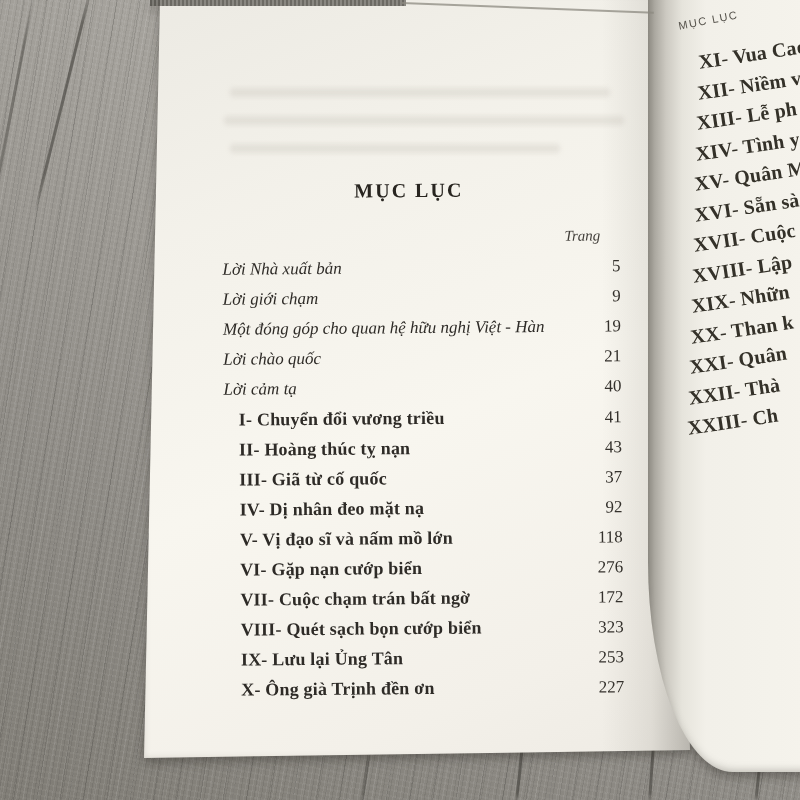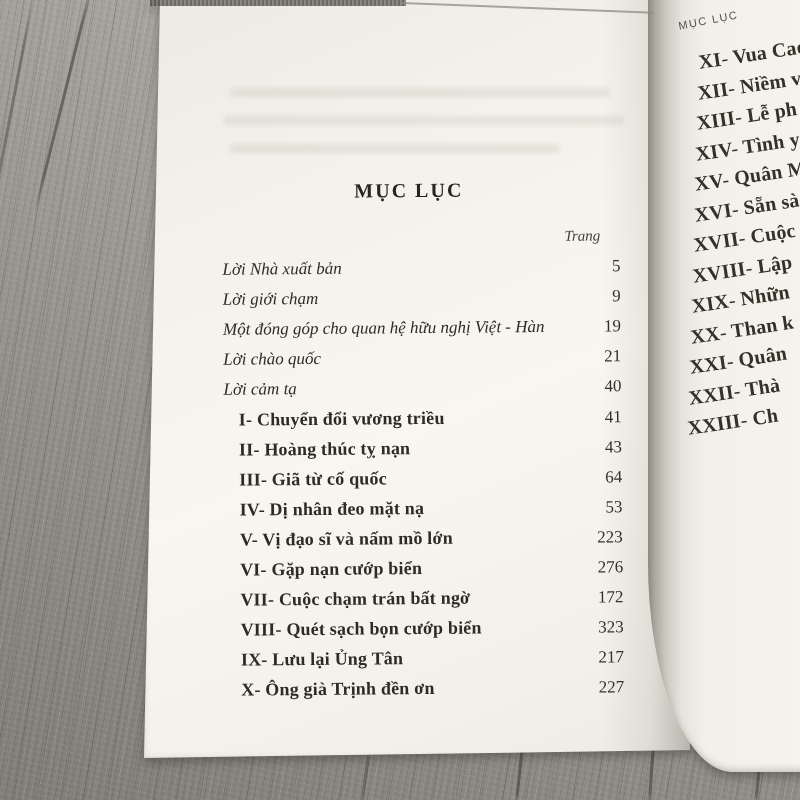--- a/index.html
+++ b/index.html
@@ -119,45 +119,45 @@
             <div class="row ch">
               <span class="lbl">I- Chuyển đổi vương triều</span>
               <span class="pg">41</span>
             </div>
             <div class="row ch">
               <span class="lbl">II- Hoàng thúc tỵ nạn</span>
               <span class="pg">43</span>
             </div>
             <div class="row ch">
               <span class="lbl">III- Giã từ cố quốc</span>
-              <span class="pg">64</span>
+              <span class="pg">37</span>
             </div>
             <div class="row ch">
               <span class="lbl">IV- Dị nhân đeo mặt nạ</span>
-              <span class="pg">53</span>
+              <span class="pg">92</span>
             </div>
             <div class="row ch">
               <span class="lbl">V- Vị đạo sĩ và nấm mồ lớn</span>
-              <span class="pg">223</span>
+              <span class="pg">118</span>
             </div>
             <div class="row ch">
               <span class="lbl">VI- Gặp nạn cướp biển</span>
               <span class="pg">276</span>
             </div>
             <div class="row ch">
               <span class="lbl">VII- Cuộc chạm trán bất ngờ</span>
               <span class="pg">172</span>
             </div>
             <div class="row ch">
               <span class="lbl">VIII- Quét sạch bọn cướp biển</span>
               <span class="pg">323</span>
             </div>
             <div class="row ch">
               <span class="lbl">IX- Lưu lại Ủng Tân</span>
-              <span class="pg">217</span>
+              <span class="pg">253</span>
             </div>
             <div class="row ch">
               <span class="lbl">X- Ông già Trịnh đền ơn</span>
               <span class="pg">227</span>
             </div>
           </div>
       </div>
     </div>
 
     <div class="right-page">

